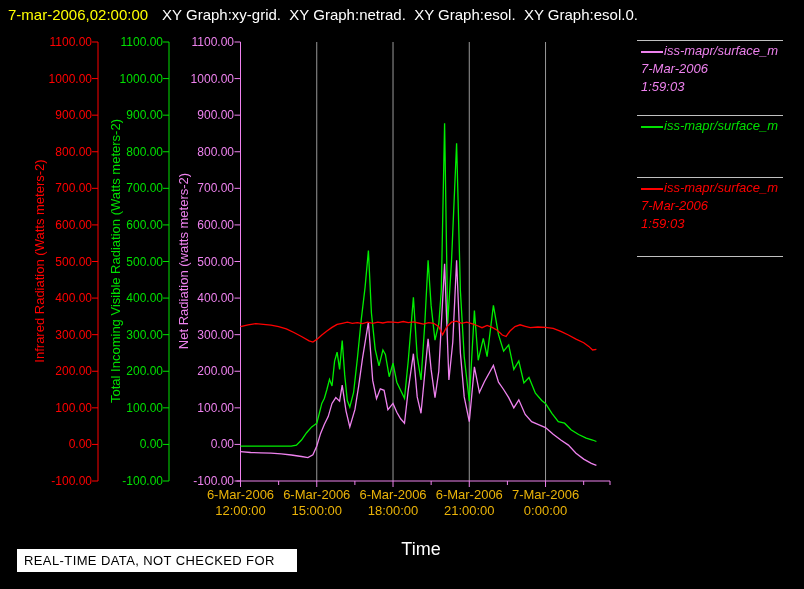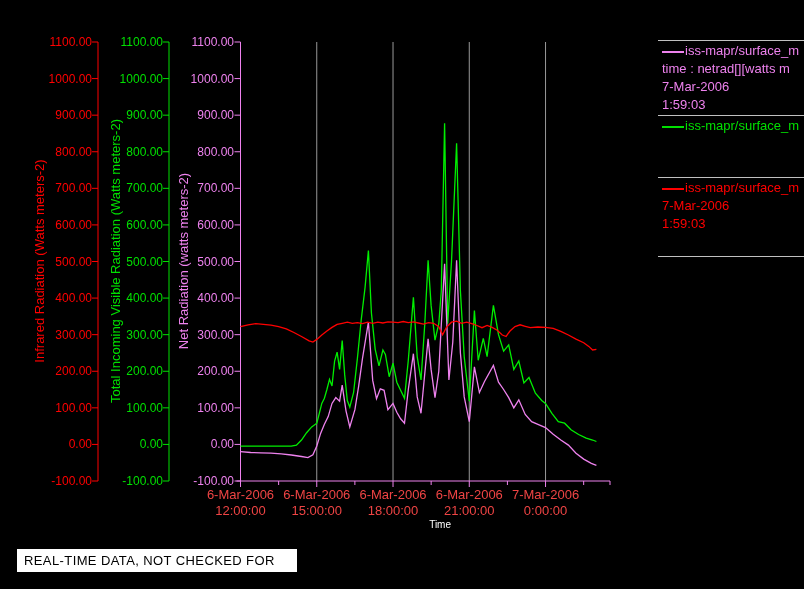--- a/index.html
+++ b/index.html
@@ -4,36 +4,37 @@
 <style>
   html,body{margin:0;padding:0;background:#000;}
   #screen{position:relative;width:804px;height:589px;background:#000;overflow:hidden;
           font-family:"Liberation Sans","DejaVu Sans",sans-serif;}
   #titlebar{position:absolute;left:8px;top:6px;font-size:15px;white-space:pre;}
   #titlebar .ts{color:#ffff00;}
   #titlebar .graphs{color:#ffffff;margin-left:14px;}
   .ytick{position:absolute;width:60px;text-align:right;font-size:12px;line-height:13px;}
   .ytitle{position:absolute;height:16px;font-size:13px;text-align:center;
           transform:rotate(-90deg);white-space:nowrap;}
-  .xtick{position:absolute;width:96px;text-align:center;color:#ef4444;font-size:13px;line-height:16px;}
-  #xaxis-title{position:absolute;width:60px;text-align:right;color:#ffffff;font-size:10px;}
-  #legend{position:absolute;left:658px;top:0;width:146px;height:550px;}
+  .xtick{position:absolute;width:96px;text-align:center;color:#eab308;font-size:13px;line-height:16px;}
+  #xaxis-title{position:absolute;width:60px;text-align:center;color:#ffffff;font-size:18px;margin-top:20px;}
+  #legend{position:absolute;left:637px;top:0;width:146px;height:550px;font-style:italic;}
   .sep{position:absolute;left:0;width:146px;height:1px;background:#c0c0c0;}
   .lentry{position:absolute;left:4px;width:142px;font-size:13px;line-height:18px;
           white-space:nowrap;overflow:hidden;}
   .lline{display:block;height:18px;}
   .dash{display:inline-block;width:22px;height:2px;vertical-align:middle;margin-right:1px;}
   #banner{position:absolute;left:17px;top:549px;width:273px;height:23px;background:#ffffff;
           color:#000000;font-size:13px;line-height:23px;padding-left:7px;letter-spacing:0.4px;}
   svg{position:absolute;left:0;top:0;}
 </style>
 </head>
 <body>
 
 <div id="screen">
+  <div id="titlebar"><span class="ts">7-mar-2006,02:00:00</span><span class="graphs">XY Graph:xy-grid.  XY Graph:netrad.  XY Graph:esol.  XY Graph:esol.0.</span></div>
 
   <div id="chart">
       <svg width="804" height="589">
         <line x1="316.76" y1="42" x2="316.76" y2="481" stroke="#999999" stroke-width="1"></line>
         <line x1="393.02" y1="42" x2="393.02" y2="481" stroke="#999999" stroke-width="1"></line>
         <line x1="469.28000000000003" y1="42" x2="469.28000000000003" y2="481" stroke="#999999" stroke-width="1"></line>
         <line x1="545.54" y1="42" x2="545.54" y2="481" stroke="#999999" stroke-width="1"></line>
         <line x1="98" y1="42" x2="98" y2="481" stroke="#ff0000" stroke-width="1"></line>
         <line x1="92" y1="481" x2="98" y2="481" stroke="#ff0000" stroke-width="1"></line>
         <line x1="92" y1="444.4166666666667" x2="98" y2="444.4166666666667" stroke="#ff0000" stroke-width="1"></line>
@@ -143,21 +144,20 @@
 
   <div id="xaxis-title" style="left:391px;top:519px;">Time</div>
 
   <div id="legend">
       <div class="sep" style="top: 40px;"></div>
       <div class="sep" style="top: 115px;"></div>
       <div class="sep" style="top: 177px;"></div>
       <div class="sep" style="top: 256px;"></div>
       <div class="lentry" style="top: 42px; color: rgb(238, 130, 238);">
         <span class="lline"><span class="dash" style="background: rgb(238, 130, 238);"></span>iss-mapr/surface_m</span>
-        <span class="lline">time : netrad[][watts m</span>
         <span class="lline">7-Mar-2006</span>
         <span class="lline">1:59:03</span>
       </div>
       <div class="lentry" style="top: 117px; color: rgb(0, 224, 0);">
         <span class="lline"><span class="dash" style="background: rgb(0, 224, 0);"></span>iss-mapr/surface_m</span>
         <span class="lline"></span>
       </div>
       <div class="lentry" style="top: 179px; color: rgb(255, 0, 0);">
         <span class="lline"><span class="dash" style="background: rgb(255, 0, 0);"></span>iss-mapr/surface_m</span>
         <span class="lline">7-Mar-2006</span>

